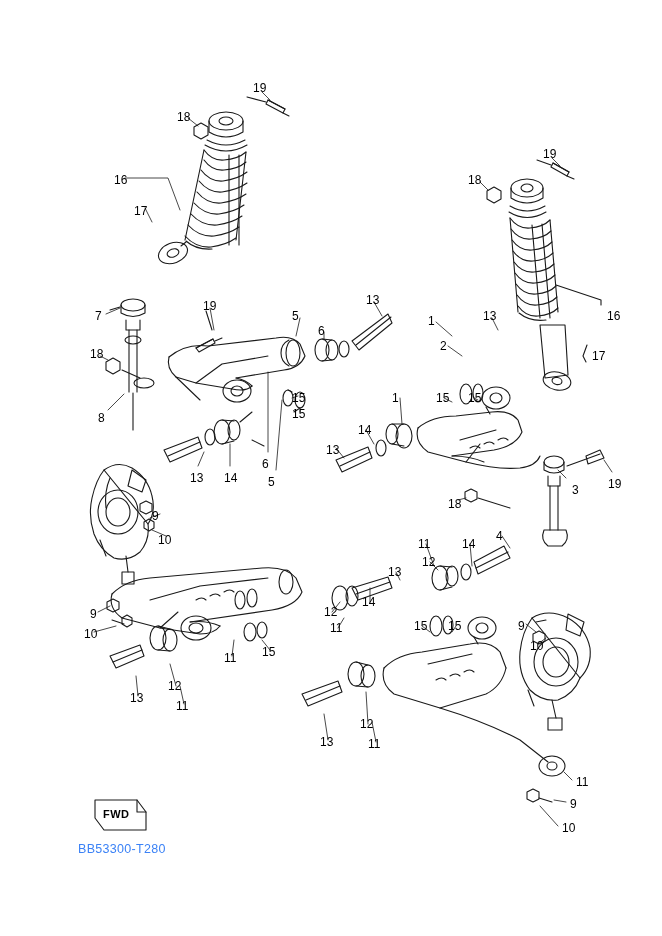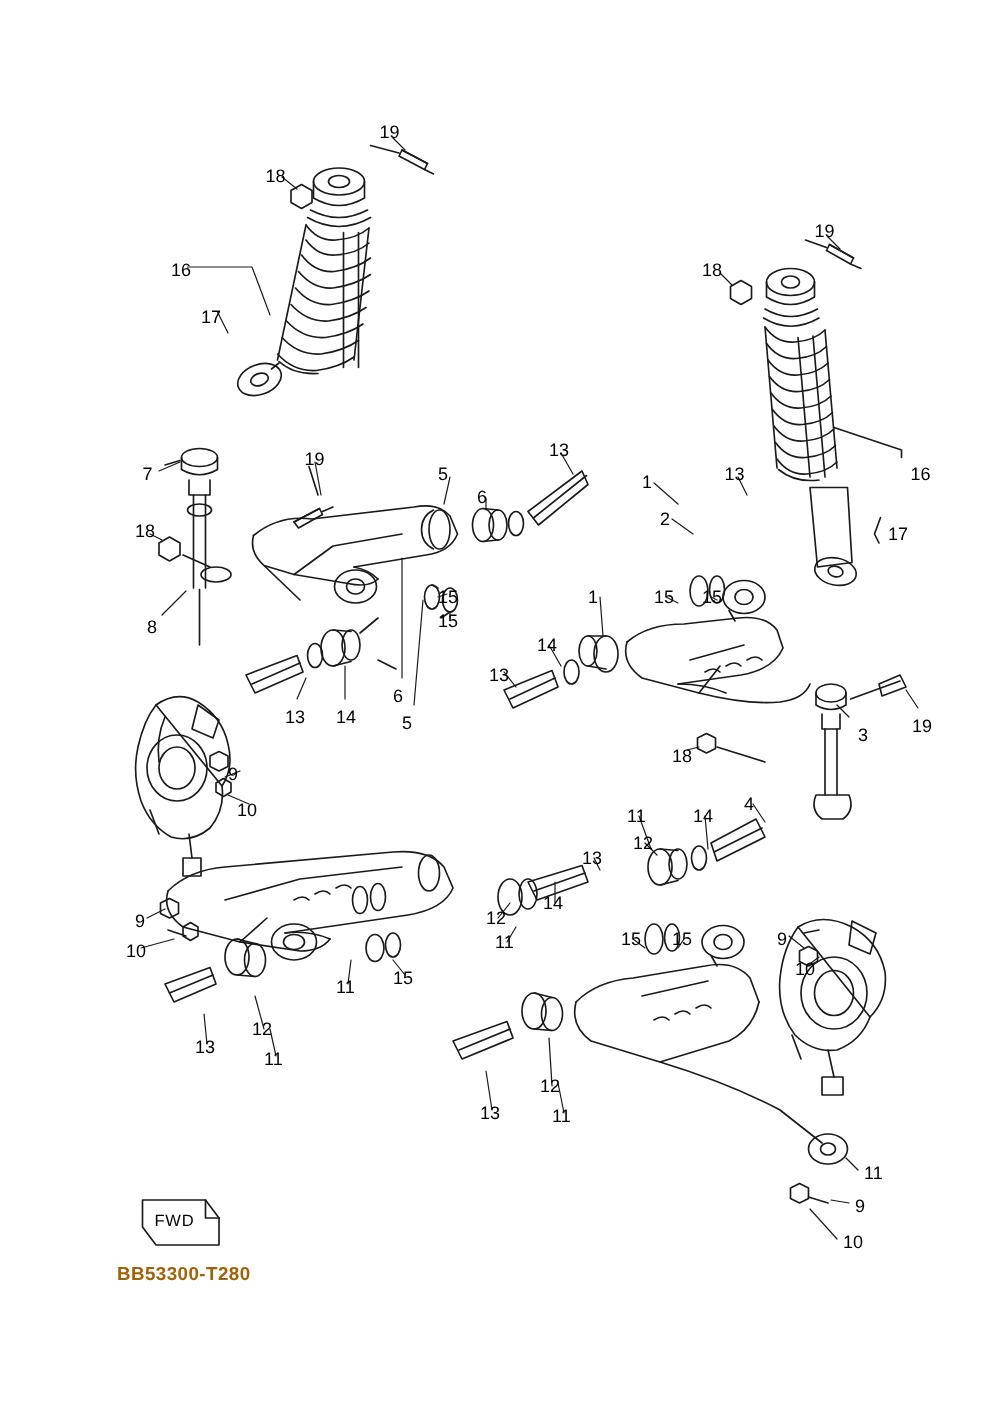--- a/index.html
+++ b/index.html
@@ -32,35 +32,34 @@
     font-size: 12px;
     font-family: "Liberation Sans", sans-serif;
     color: #000;
     line-height: 1;
     white-space: nowrap;
   }
   .part-code {
     position: absolute;
     font-size: 12.5px;
     letter-spacing: 0.3px;
-    color: #a16207;
+    color: #3b82f6;
     white-space: nowrap;
-    font-weight: bold;
   }
   .fwd-box {
     position: absolute;
     width: 46px;
     height: 30px;
   }
   .fwd-label {
     position: absolute;
     left: 8px;
     top: 8px;
     font-size: 11px;
-    font-weight: normal;
+    font-weight: bold;
     letter-spacing: 0.5px;
   }
 </style>
 </head>
 <body>
 
 <div id="diagram-root">
 
   <svg class="parts-svg" viewBox="0 0 662 936">
     <g fill="none" stroke="#1a1a1a" stroke-width="1.1" stroke-linecap="round" stroke-linejoin="round">

